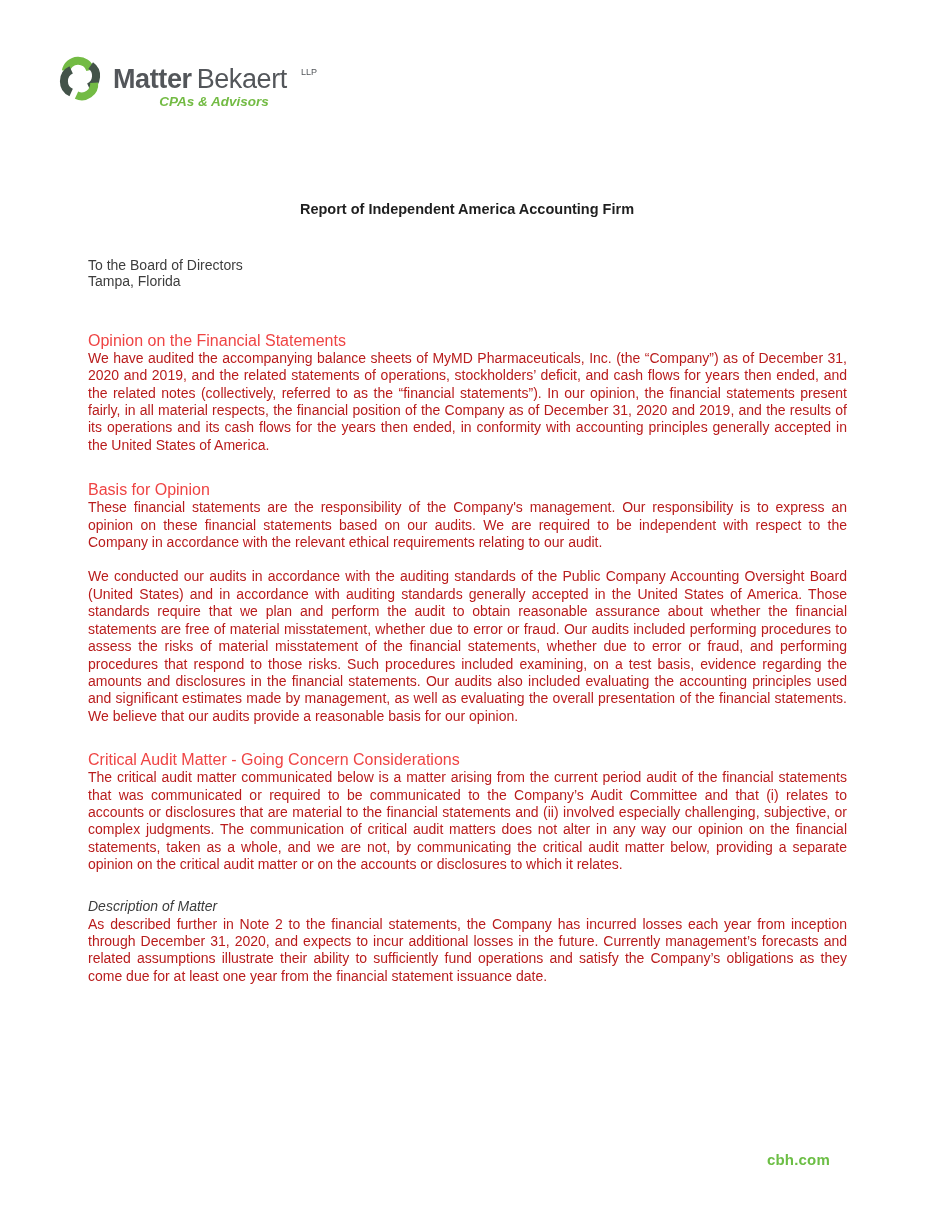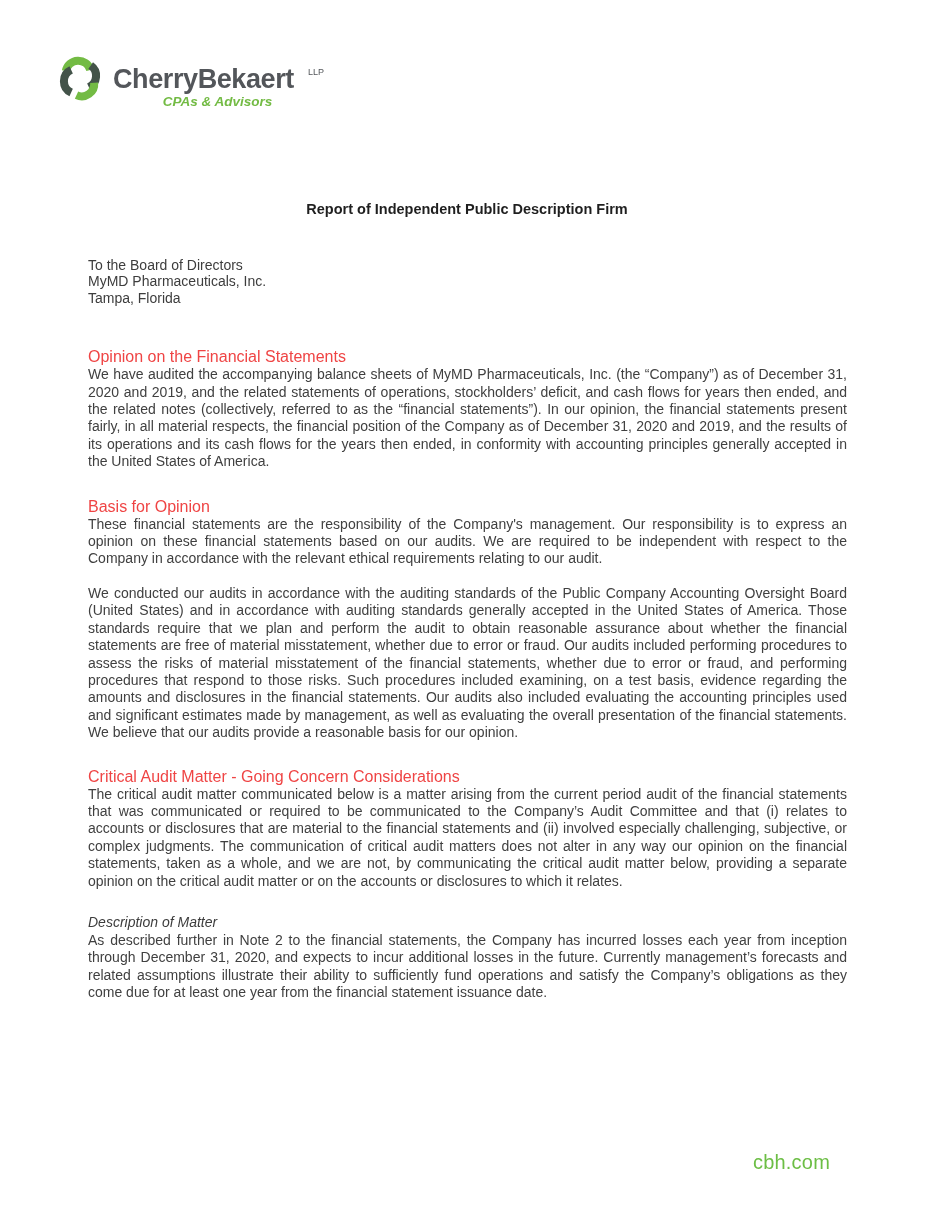--- a/index.html
+++ b/index.html
@@ -11,21 +11,21 @@
     overflow: hidden;
   }
   .page { position: absolute; inset: 0; background: #ffffff; }
 
   
   .logo { position: absolute; left: 55px; top: 50px; display: flex; align-items: flex-start; }
   .logo-icon { width: 50px; height: 57px; flex: 0 0 auto; }
   .logo-textblock { margin-left: 8px; padding-top: 8px; }
   .brand { font-size: 27px; letter-spacing: -0.4px; color: #53565A; line-height: 28px; white-space: nowrap; }
   .brand .bold { font-weight: 700; }
-  .brand .reg { font-weight: 700; }
+  .brand .reg { font-weight: 400; margin-left: 5px; }
   .brand sup { font-size: 9px; font-weight: 400; vertical-align: 13px; letter-spacing: 0; margin-left: 14px; }
   .tagline {
     text-align: center; padding-right: 2px; margin-top: 1px;
     font-size: 13.5px; font-weight: 700; font-style: italic; color: #73BB44;
   }
 
   
   .doc-title {
     position: absolute; top: 201px; left: 0; width: 100%;
     text-align: center; font-size: 14.5px; font-weight: 700; color: #1f1f1f;
@@ -35,61 +35,60 @@
   .content { position: absolute; left: 88px; top: 257px; width: 759px; color: #3d3d3d; }
   .addressee { font-size: 14px; line-height: 16.4px; }
   .addressee div { white-space: nowrap; }
 
   .section h2 {
     margin: 0; font-size: 16px; font-weight: 400; color: #ef4444; line-height: 17px;
   }
   .section h2.italic-head { font-weight: 400; font-style: italic; color: #3d3d3d; font-size: 14px; }
   .section p {
     margin: 1px 0 0 0; font-size: 14px; line-height: 17.4px;
-    text-align: justify; color: #404040;
+    text-align: justify; color: #b91c1c;
   }
   .sec-opinion     { margin-top: 42px; }
   .sec-basis       { margin-top: 27px; }
   .sec-critical    { margin-top: 26px; }
   .sec-description { margin-top: 24px; }
   .para-gap { margin-top: 17px !important; }
 
   
   .footer-site {
     position: absolute; top: 1151px; right: 104px;
-    font-size: 20px; font-weight: 400; color: #6CBE45; letter-spacing: 0.2px;
+    font-size: 15px; font-weight: 700; color: #6CBE45; letter-spacing: 0.2px;
   }
 </style>
 </head>
 <body>
 
 <div class="page">
 
   <div class="logo">
     <svg class="logo-icon" viewBox="0 0 56 60" xmlns="http://www.w3.org/2000/svg" aria-hidden="true">
       <path d="M12.2,21.6 A14,14 0 0 1 39.5,20.4" fill="none" stroke="#73BB44" stroke-width="9" stroke-linecap="butt"></path>
       <path d="M40.0,15.5 A14,14 0 0 1 37.9,39.7" fill="none" stroke="#435349" stroke-width="9" stroke-linecap="butt"></path>
       <path d="M18.1,20.3 A14,14 0 0 0 18.1,45.7" fill="none" stroke="#435349" stroke-width="9" stroke-linecap="butt"></path>
       <path d="M24.1,48.7 A14,14 0 0 0 43.9,34.8" fill="none" stroke="#73BB44" stroke-width="9" stroke-linecap="butt"></path>
     </svg>
     <div class="logo-textblock">
       <div class="brand">
-        <span class="bold">Cherry</span><span class="reg">Bekaert</span><sup>LLP</sup>
+        <span class="bold">Matter</span><span class="reg">Bekaert</span><sup>LLP</sup>
       </div>
       <div class="tagline">CPAs &amp; Advisors</div>
     </div>
   </div>
 
-  <div class="doc-title">Report of Independent Public Description Firm</div>
+  <div class="doc-title">Report of Independent America Accounting Firm</div>
 
   <div class="content">
 
     <div class="addressee">
       <div>To the Board of Directors</div>
-      <div>MyMD Pharmaceuticals, Inc.</div>
       <div>Tampa, Florida</div>
     </div>
 
     <div class="section sec-opinion">
       <h2>Opinion on the Financial Statements</h2>
       <p>We have audited the accompanying balance sheets of MyMD Pharmaceuticals, Inc. (the “Company”) as of December 31, 2020 and 2019, and the related statements of operations, stockholders’ deficit, and cash flows for years then ended, and the related notes (collectively, referred to as the “financial statements”). In our opinion, the financial statements present fairly, in all material respects, the financial position of the Company as of December 31, 2020 and 2019, and the results of its operations and its cash flows for the years then ended, in conformity with accounting principles generally accepted in the United States of America.</p>
     </div>
 
     <div class="section sec-basis">
       <h2>Basis for Opinion</h2>

